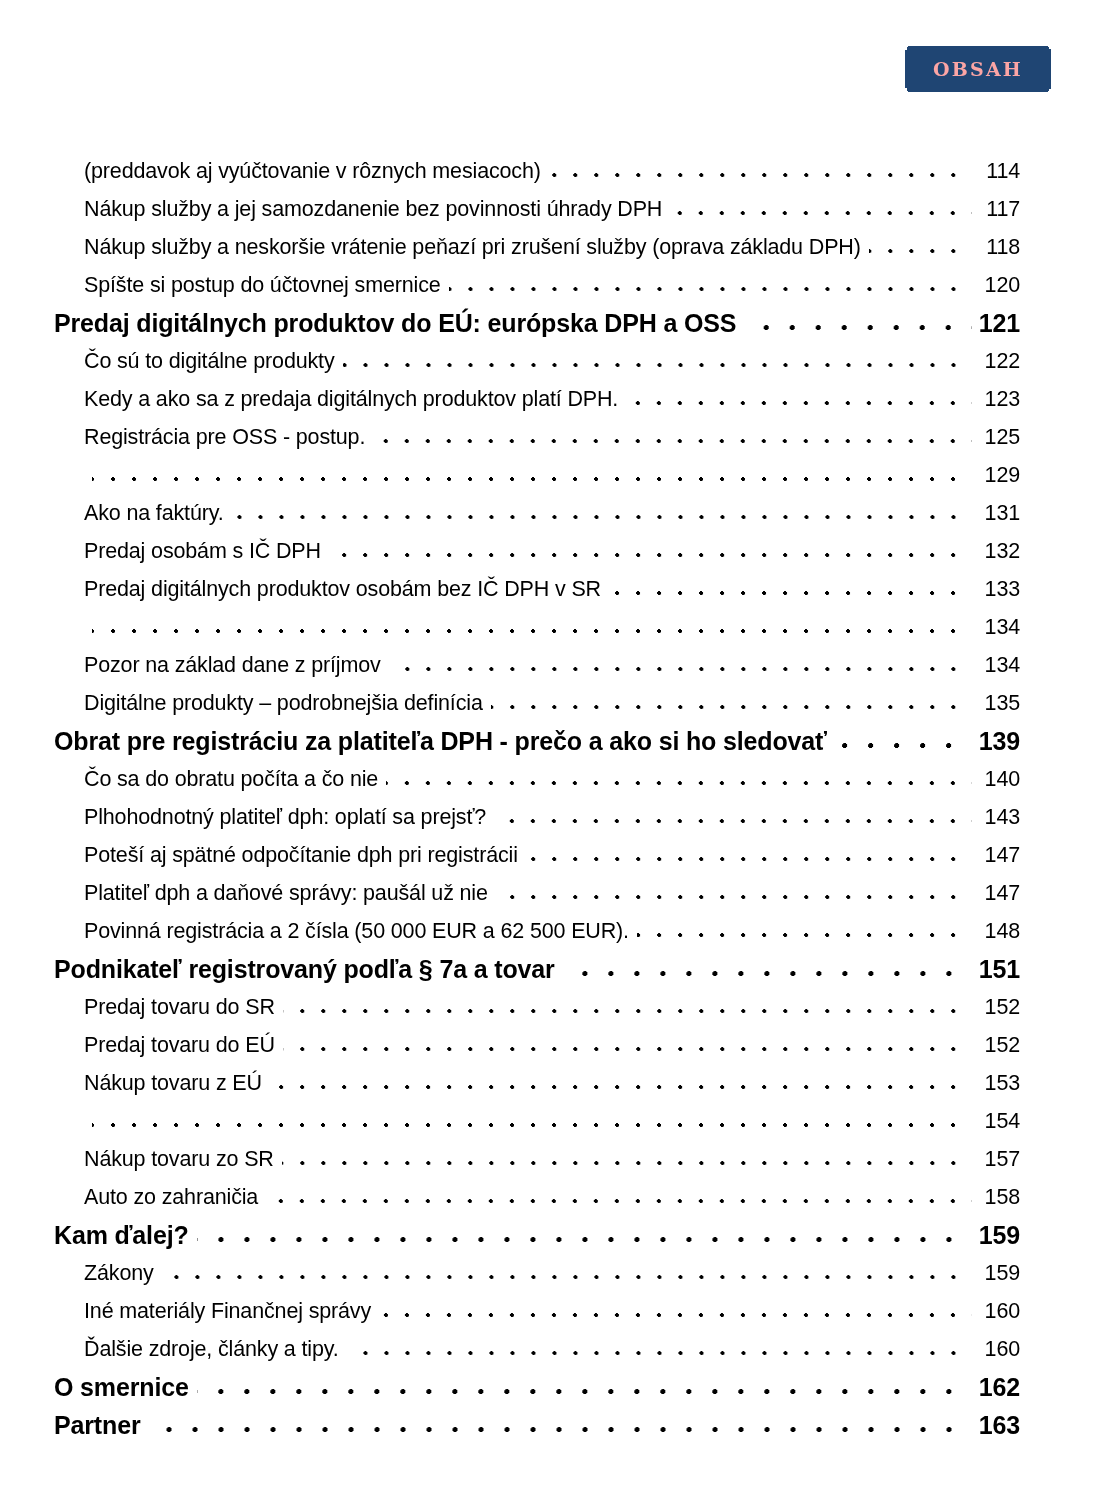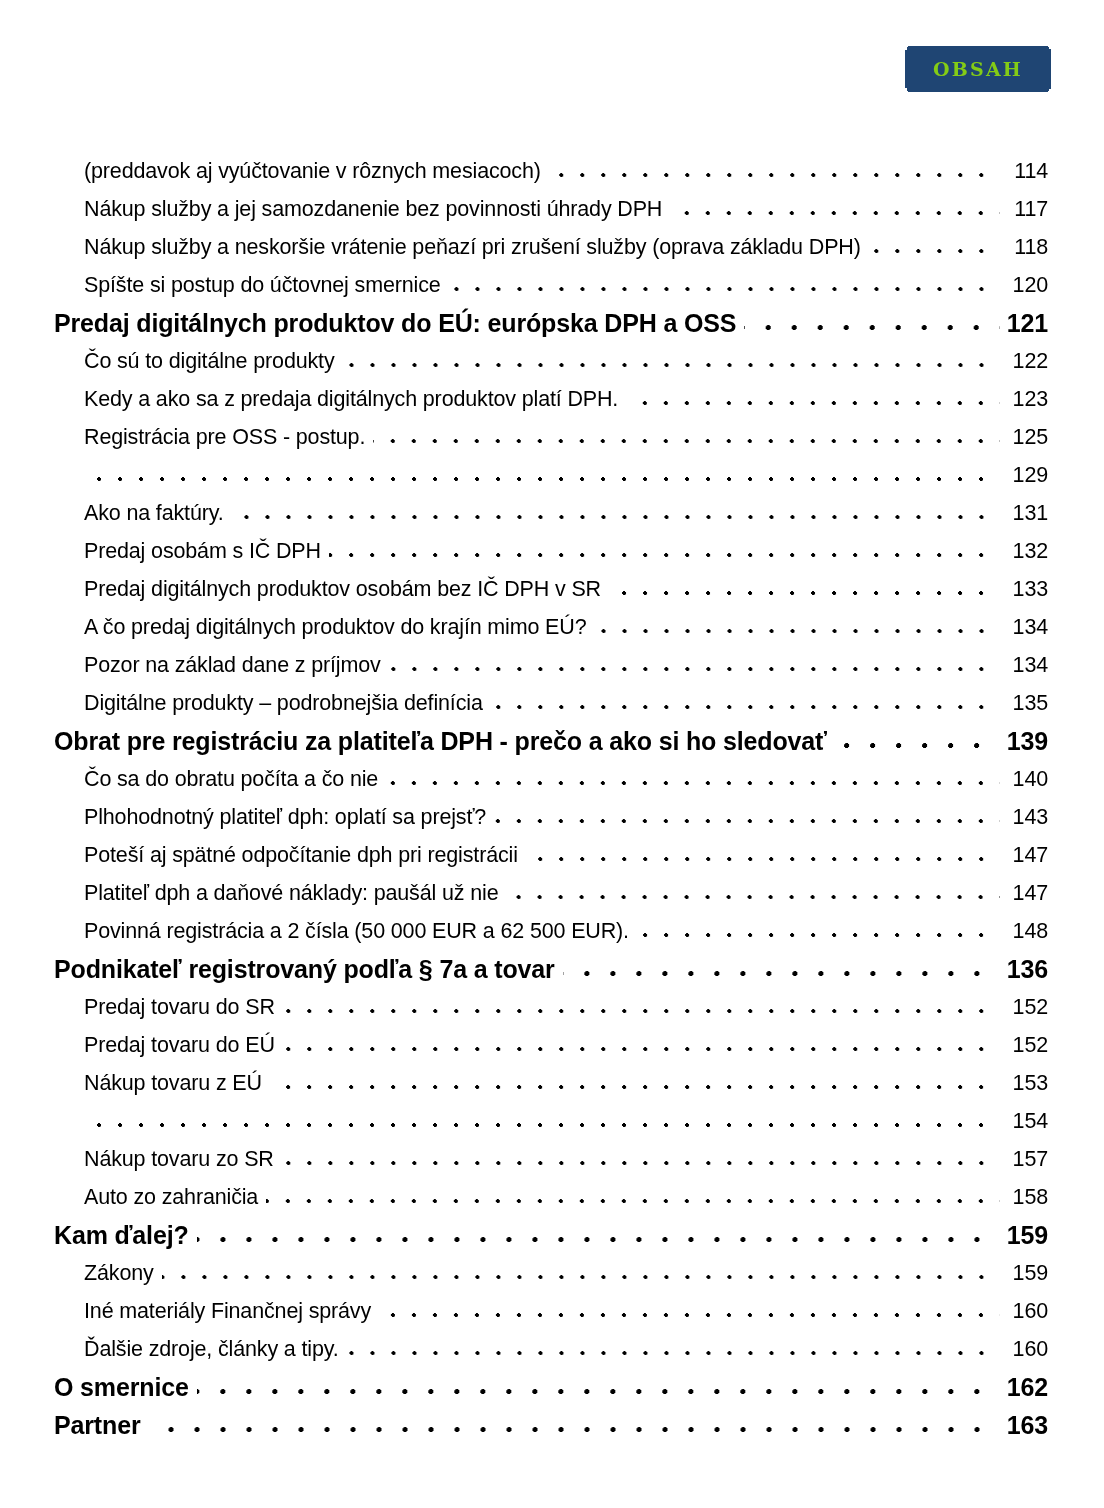--- a/index.html
+++ b/index.html
@@ -52,39 +52,39 @@
     top: 4px;
     width: 4px;
     height: 38px;
     background: #1f4573;
   }
   .badge-label {
     font-family: "DejaVu Serif", serif;
     font-weight: 700;
     font-size: 19px;
     letter-spacing: 2.2px;
-    color: #84cc16;
+    color: #fca5a5;
     line-height: 1;
     position: relative;
     z-index: 2;
   }
 
   
   #toc-list {
     position: absolute;
     left: 0;
     top: 152px;
     width: 1104px;
   }
 
   .toc-row {
     display: flex;
     align-items: center;
     height: 38px;
-    padding-right: 56px;
+    padding-right: 84px;
     box-sizing: border-box;
     white-space: nowrap;
   }
 
   .toc-title {
     flex: 0 0 auto;
     font-size: 21.5px;
     line-height: 38px;
     letter-spacing: -0.15px;
   }
@@ -239,21 +239,20 @@
       <span class="toc-page">132</span>
     </div>
     <div class="toc-row level-2">
       <span class="toc-title">Predaj digitálnych produktov osobám bez IČ DPH v SR</span>
       <span class="toc-leader">
         <span class="dots"></span>
       </span>
       <span class="toc-page">133</span>
     </div>
     <div class="toc-row level-2">
-      <span class="toc-title">A čo predaj digitálnych produktov do krajín mimo EÚ?</span>
       <span class="toc-leader">
         <span class="dots"></span>
       </span>
       <span class="toc-page">134</span>
     </div>
     <div class="toc-row level-2">
       <span class="toc-title">Pozor na základ dane z príjmov</span>
       <span class="toc-leader">
         <span class="dots"></span>
       </span>
@@ -288,39 +287,39 @@
       <span class="toc-page">143</span>
     </div>
     <div class="toc-row level-2">
       <span class="toc-title">Poteší aj spätné odpočítanie dph pri registrácii</span>
       <span class="toc-leader">
         <span class="dots"></span>
       </span>
       <span class="toc-page">147</span>
     </div>
     <div class="toc-row level-2">
-      <span class="toc-title">Platiteľ dph a daňové náklady: paušál už nie</span>
+      <span class="toc-title">Platiteľ dph a daňové správy: paušál už nie</span>
       <span class="toc-leader">
         <span class="dots"></span>
       </span>
       <span class="toc-page">147</span>
     </div>
     <div class="toc-row level-2">
       <span class="toc-title">Povinná registrácia a 2 čísla (50 000 EUR a 62 500 EUR).</span>
       <span class="toc-leader">
         <span class="dots"></span>
       </span>
       <span class="toc-page">148</span>
     </div>
     <div class="toc-row level-1">
       <span class="toc-title">Podnikateľ registrovaný podľa § 7a a tovar</span>
       <span class="toc-leader">
         <span class="dots"></span>
       </span>
-      <span class="toc-page">136</span>
+      <span class="toc-page">151</span>
     </div>
     <div class="toc-row level-2">
       <span class="toc-title">Predaj tovaru do SR</span>
       <span class="toc-leader">
         <span class="dots"></span>
       </span>
       <span class="toc-page">152</span>
     </div>
     <div class="toc-row level-2">
       <span class="toc-title">Predaj tovaru do EÚ</span>

